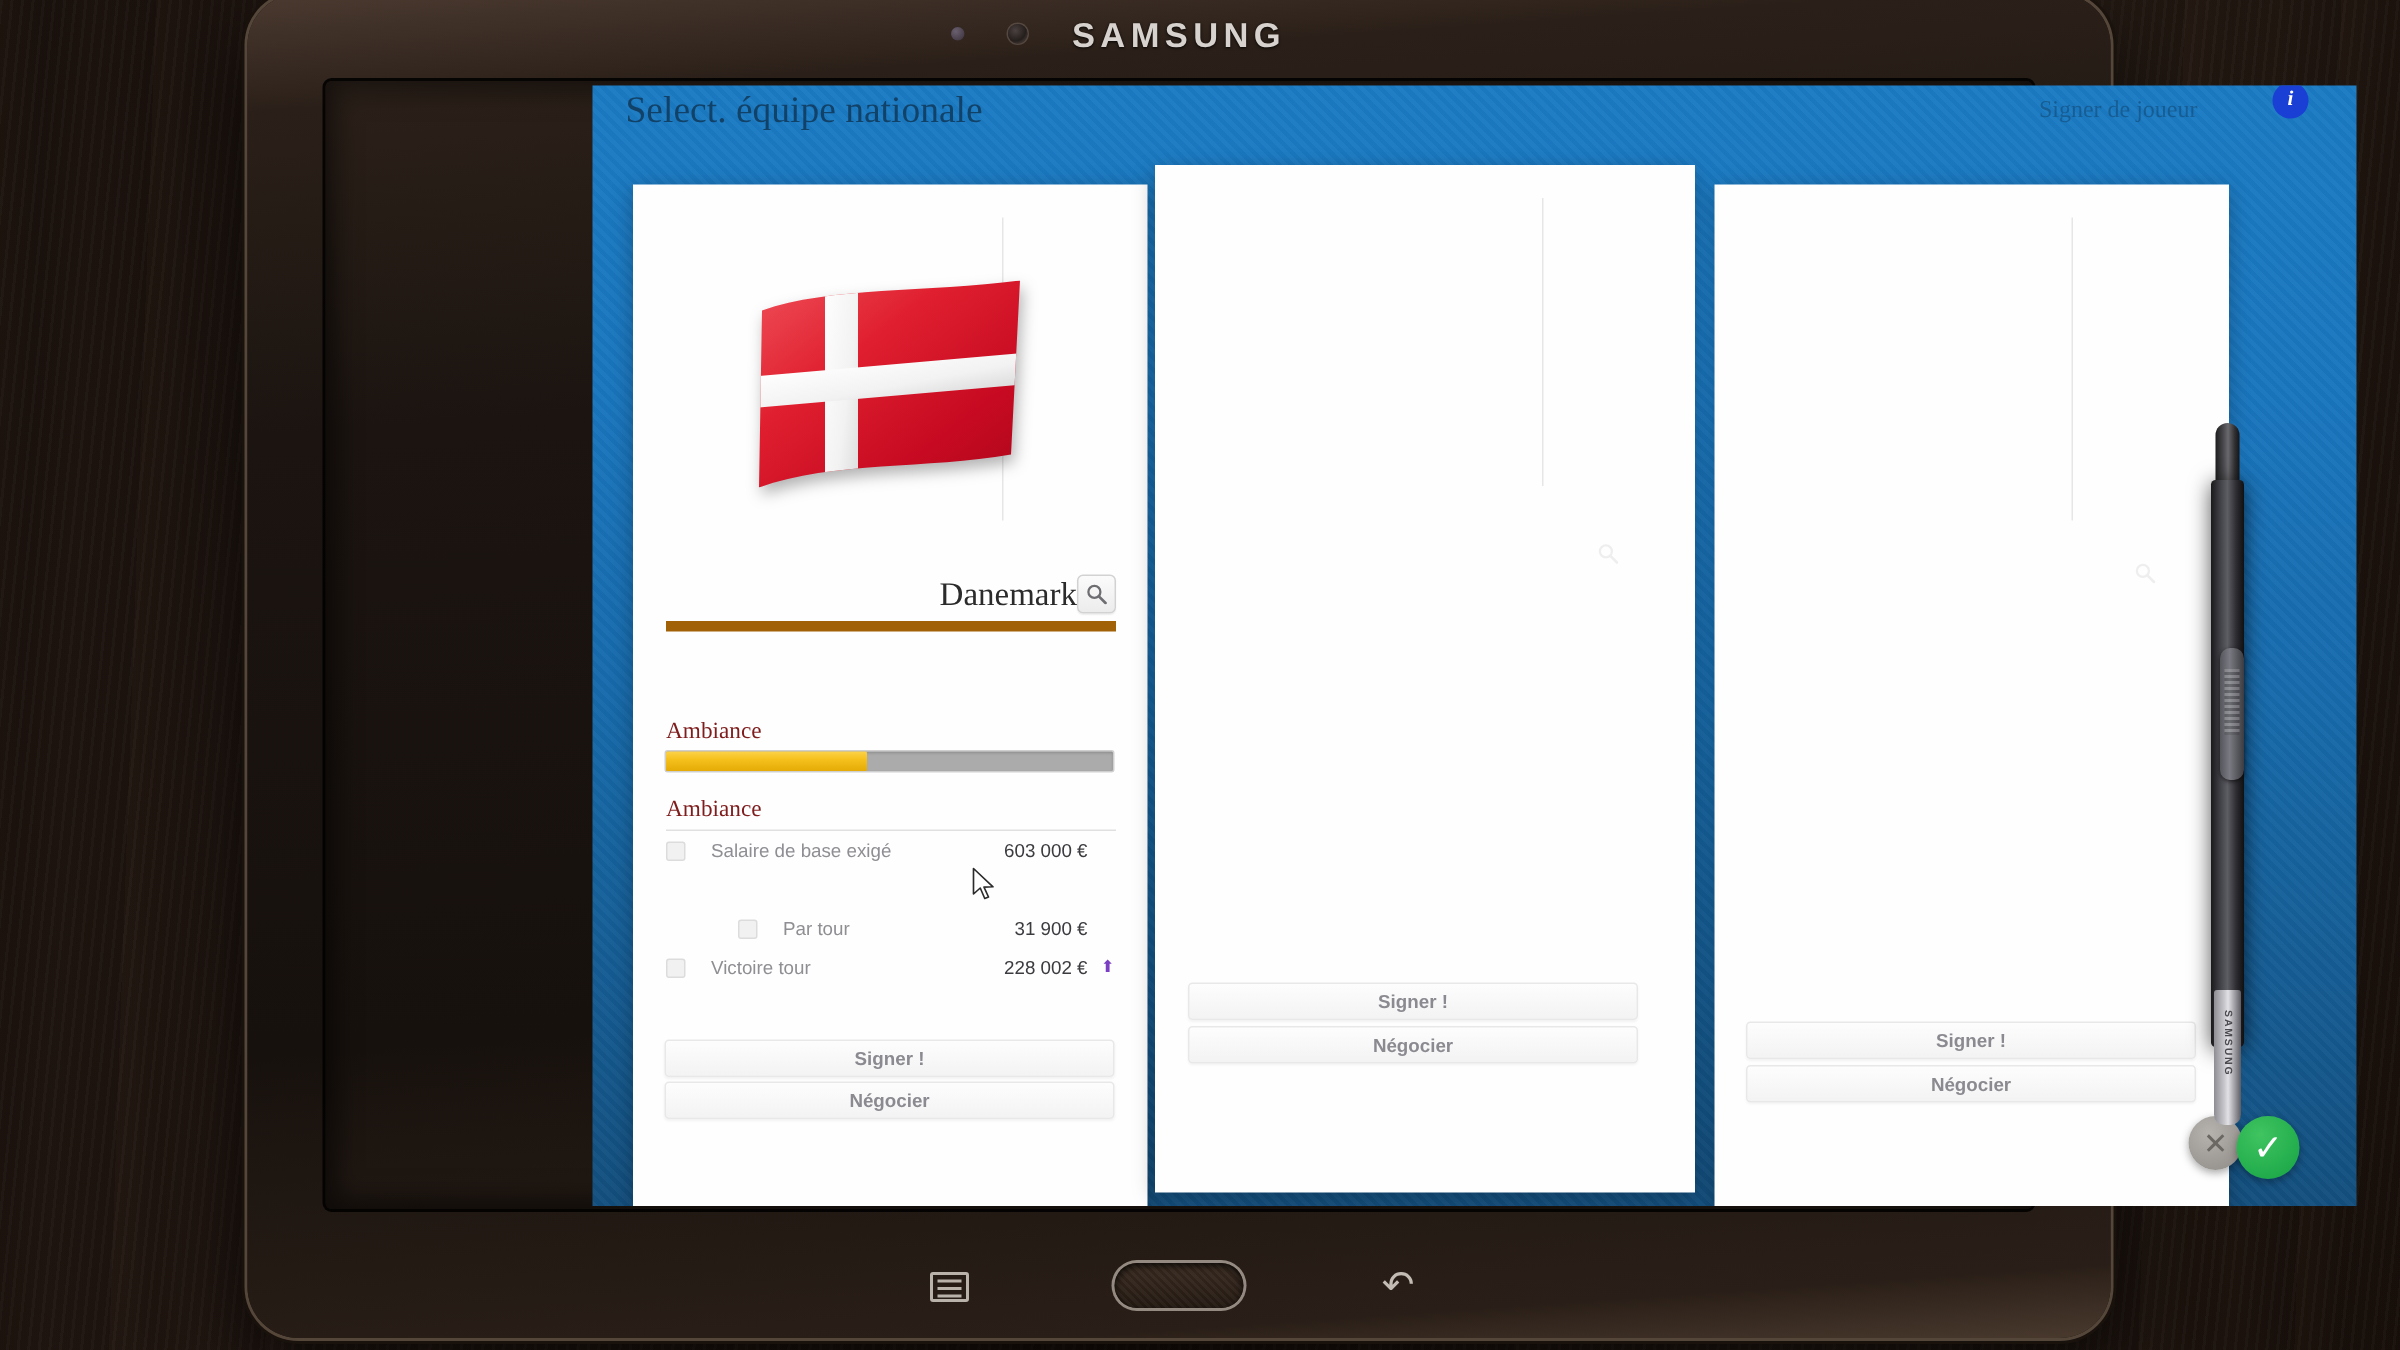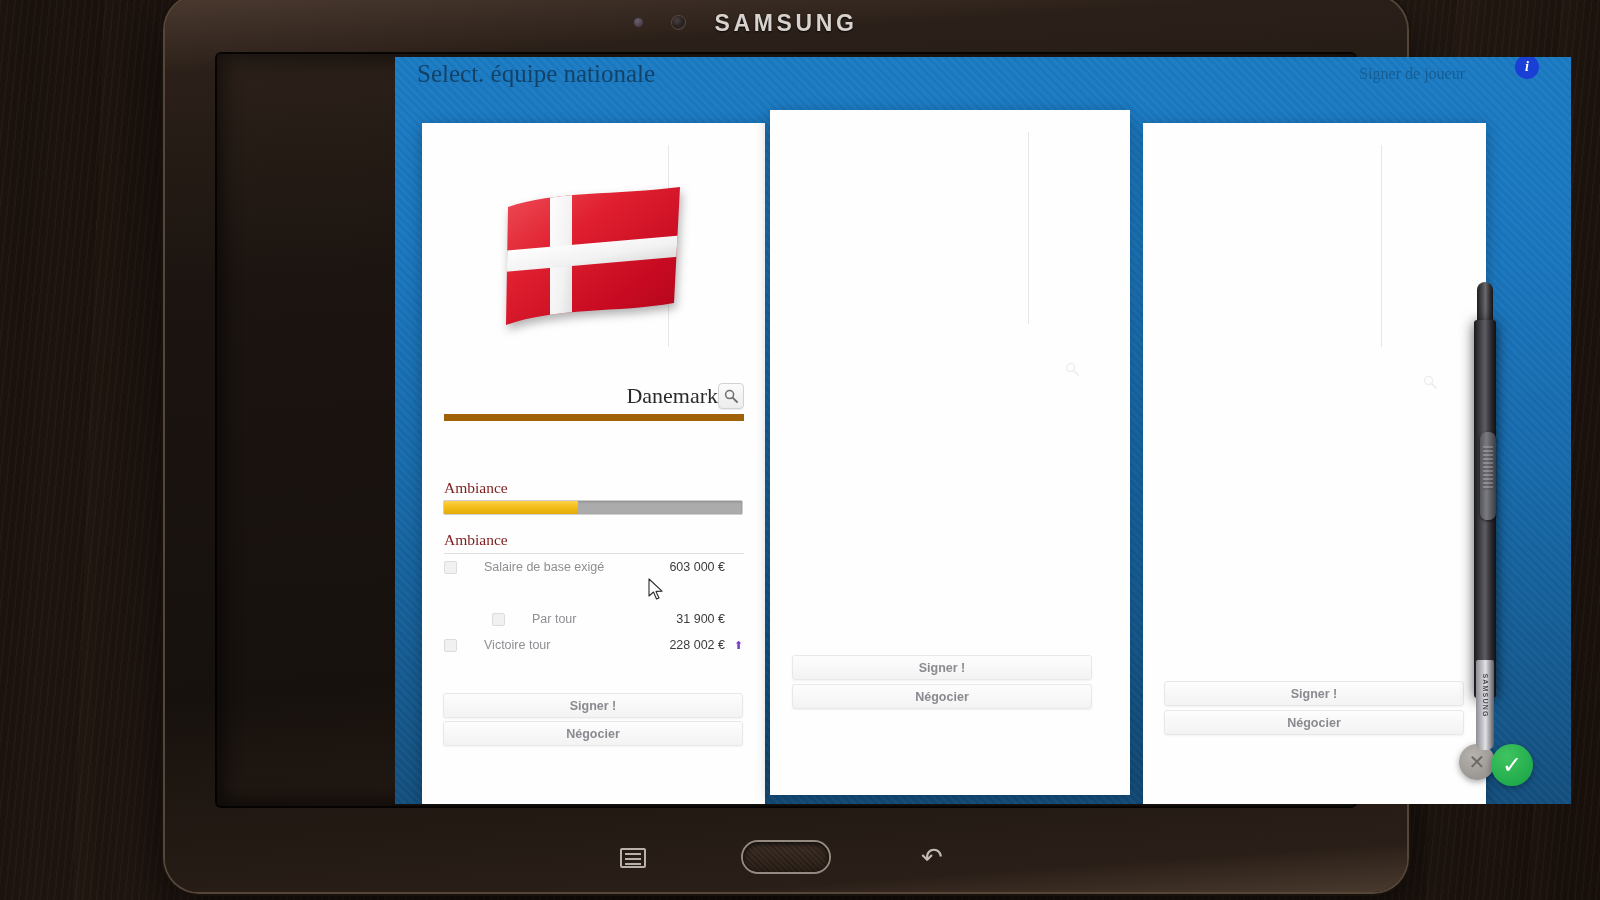--- a/index.html
+++ b/index.html
@@ -206,21 +206,21 @@
 
   .clause {
     position:absolute; left:22px; width:300px; height:22px;
     display:flex; align-items:center;
   }
   .clause .cb {
     width:13px; height:13px; background:#f1f1f1; border:1px solid #dcdcdc;
     border-radius:2px; flex:0 0 auto;
   }
   .clause .cl-label {
-    margin-left:27px; font-size:12.5px; color:#8e8e93; flex:1 1 auto;
+    margin-left:17px; font-size:12.5px; color:#8e8e93; flex:1 1 auto;
   }
   .clause .cl-value {
     font-size:12.5px; color:#3c3c40; text-align:right; white-space:nowrap;
   }
   .clause .cl-arrow {
     margin-left:8px; width:11px; text-align:center;
     color:#7b3fc4; font-size:11px; line-height:11px;
   }
 
   .act-btn {

